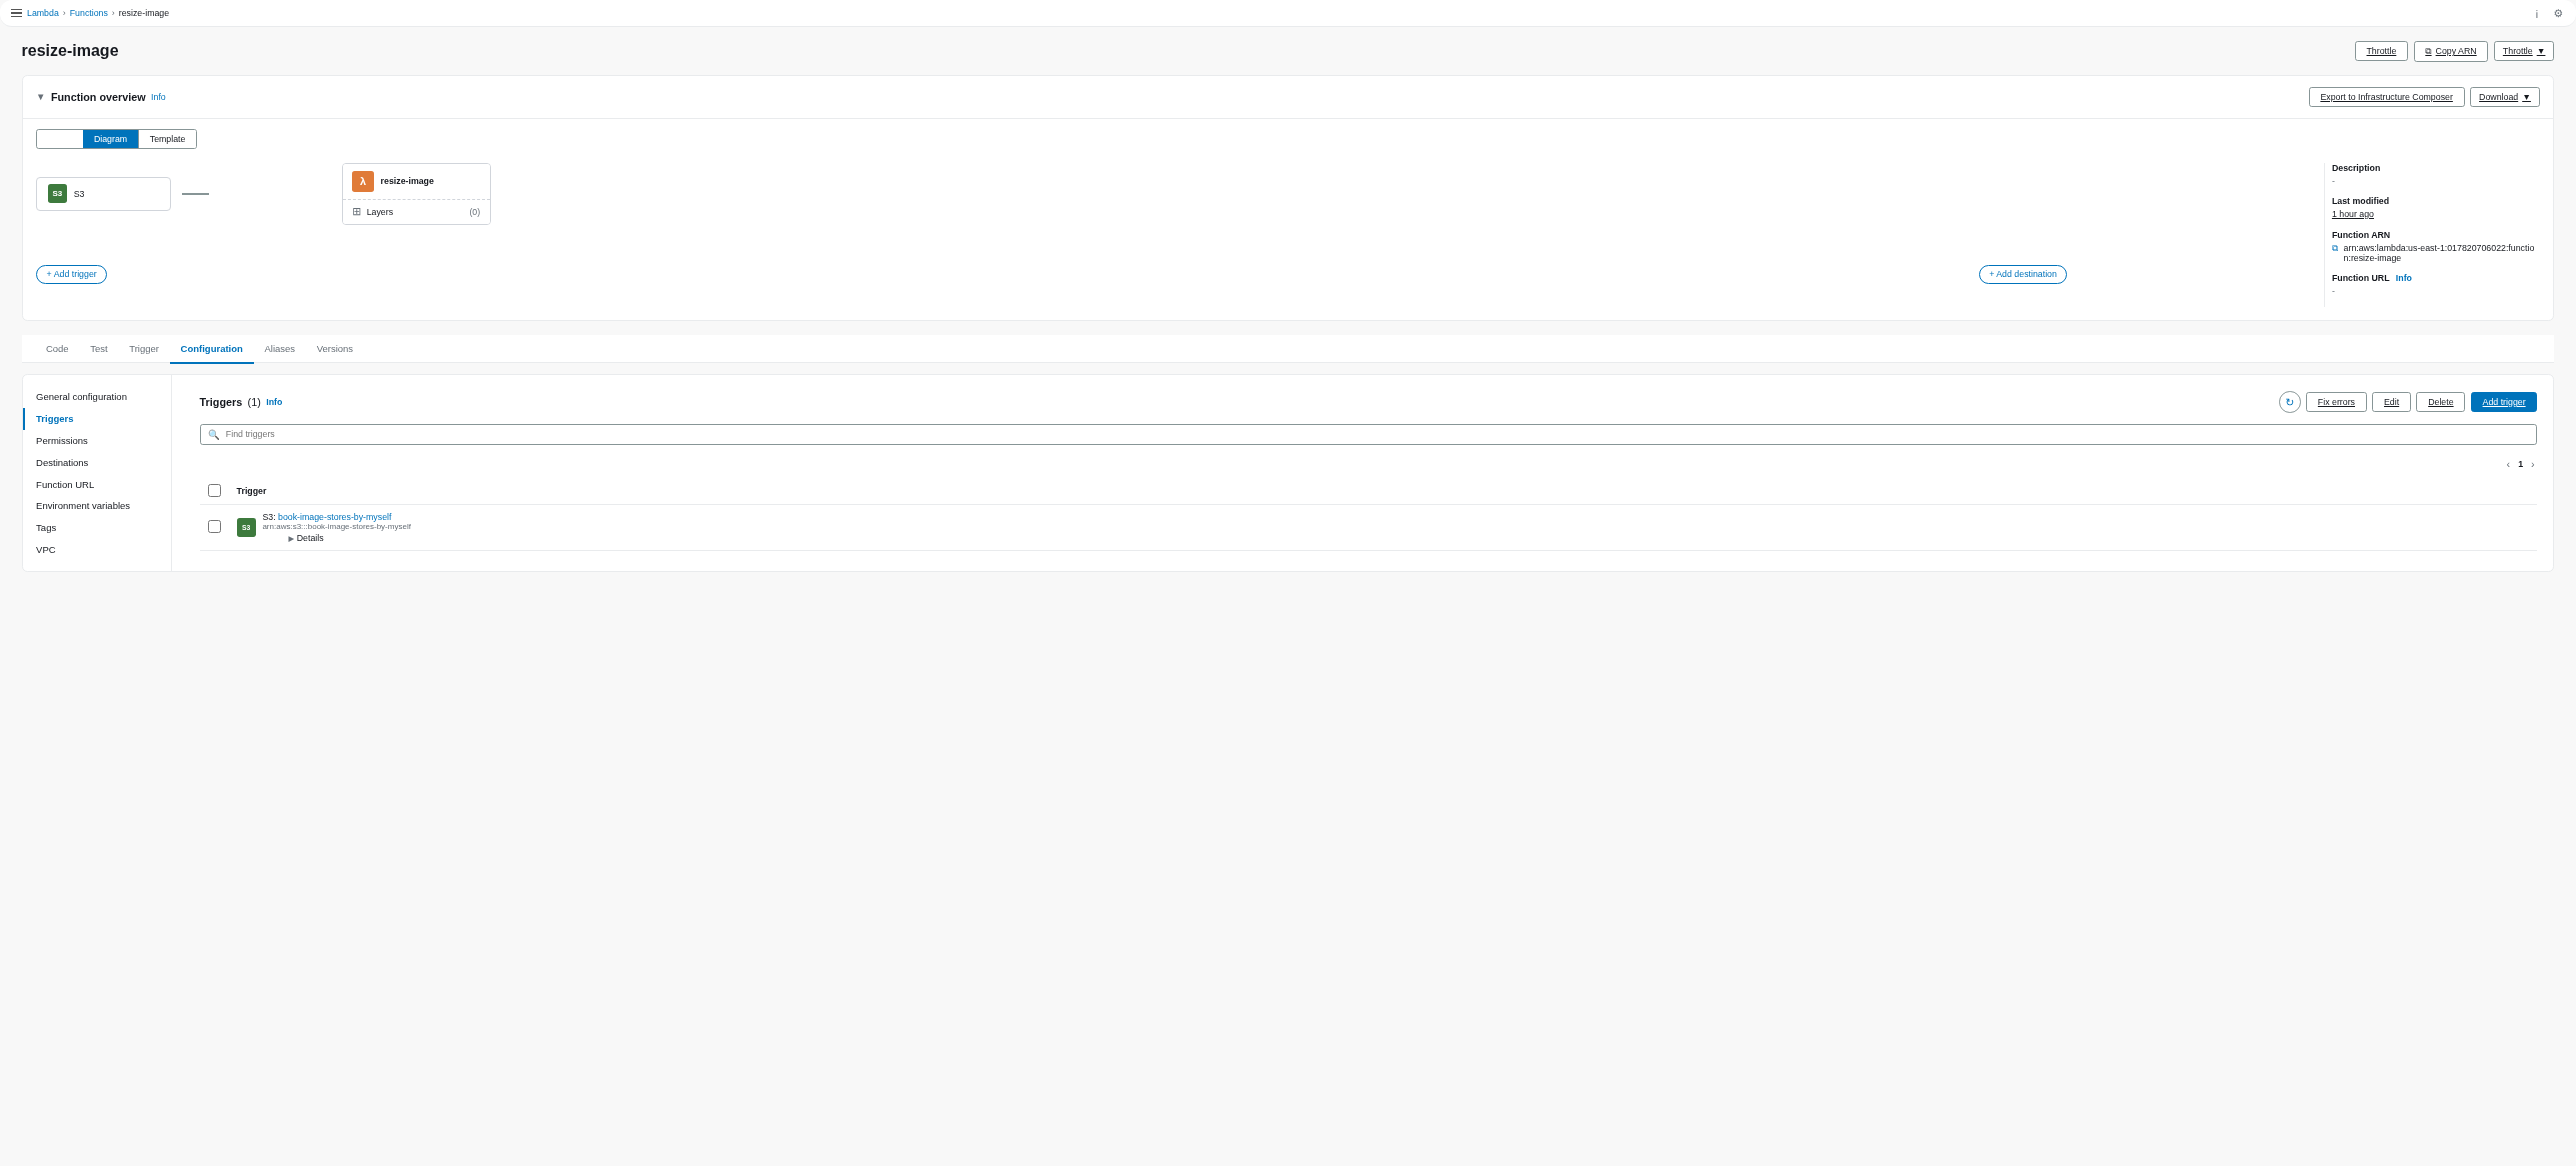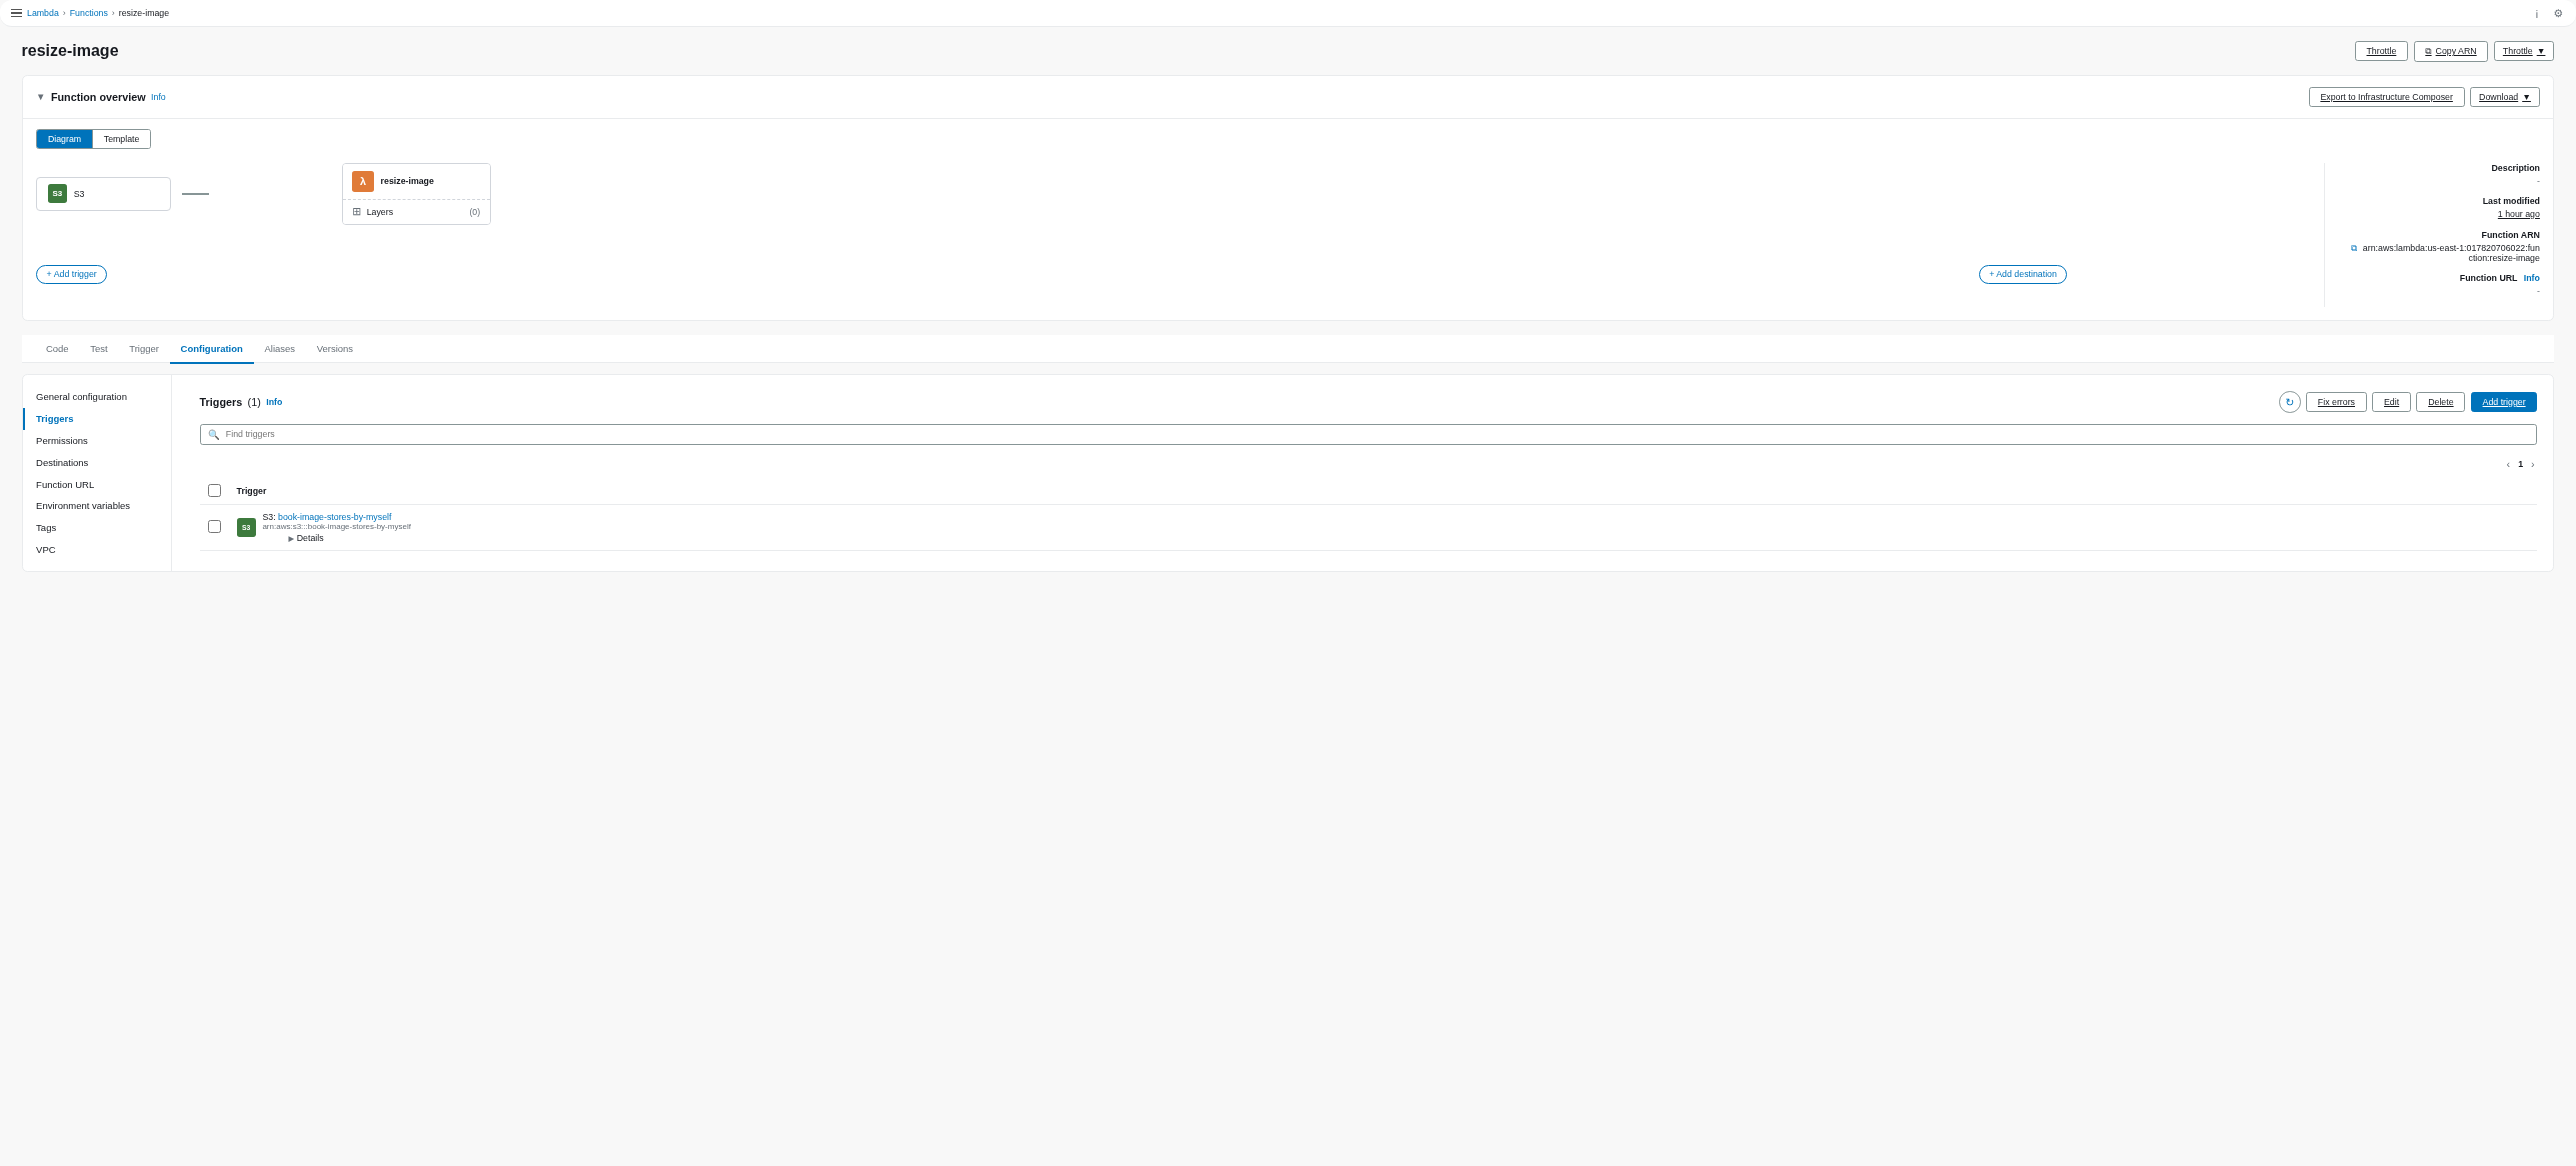--- a/index.html
+++ b/index.html
@@ -78,31 +78,31 @@
     
     .toggle-group { display: flex; border: 0.7px solid #879596; border-radius: 2.7px; overflow: hidden; margin: 10.8px 13.5px 0; width: fit-content; }
     .toggle-btn {
       padding: 4px 10.8px;
       cursor: pointer;
       font-size: 8.8px;
       border: none;
       background: #fff;
       color: #16191f;
     }
-    .toggle-btn.active { background: #0073bb; color: #fff; }
+    .toggle-btn.active { background: #0073bb; color: #fff; margin-left: 46px; }
     .toggle-btn:not(:last-child) { border-right: 0.7px solid #879596; }
 
     
     .diagram-area {
       display: flex;
       padding: 13.5px;
       gap: 13.5px;
     }
     .diagram-left { flex: 1; display: flex; flex-direction: column; gap: 10.8px; position: relative; }
-    .diagram-right { width: 216px; border-left: 0.7px solid #e9ebed; padding-left: 26px; text-align: right; }
+    .diagram-right { width: 216px; border-left: 0.7px solid #e9ebed; padding-left: 7px; }
 
     .function-card {
       border: 0.7px solid #d1d5db;
       border-radius: 4px;
       overflow: hidden;
       width: 149px;
       align-self: center;
       position: relative;
       left: 122px;
     }

